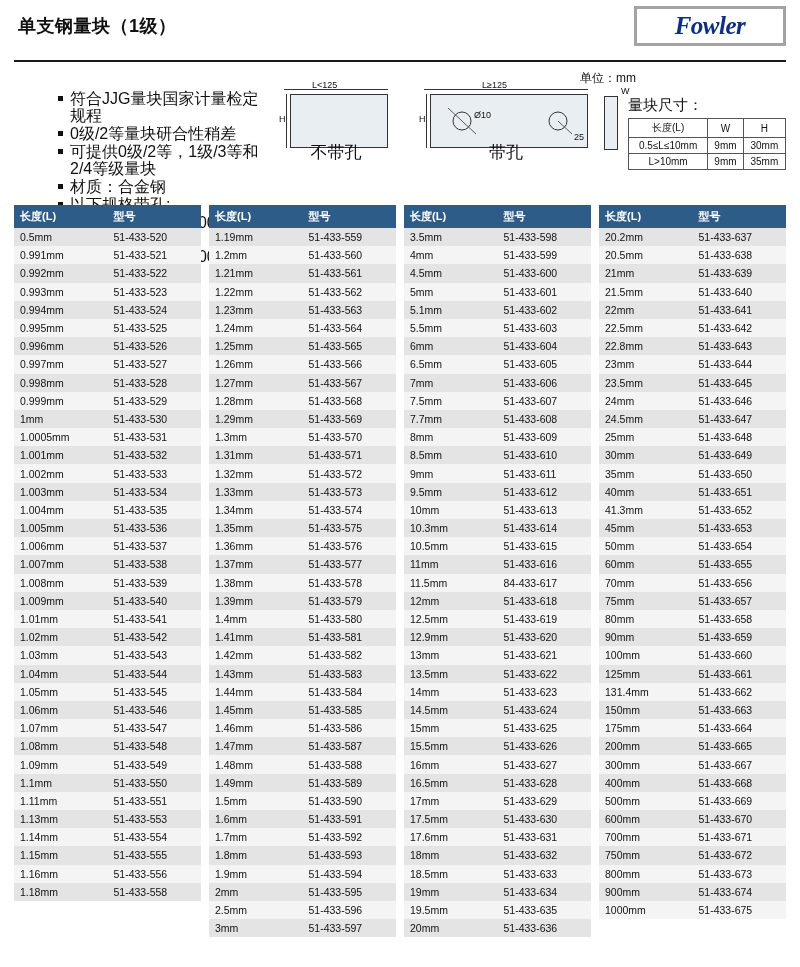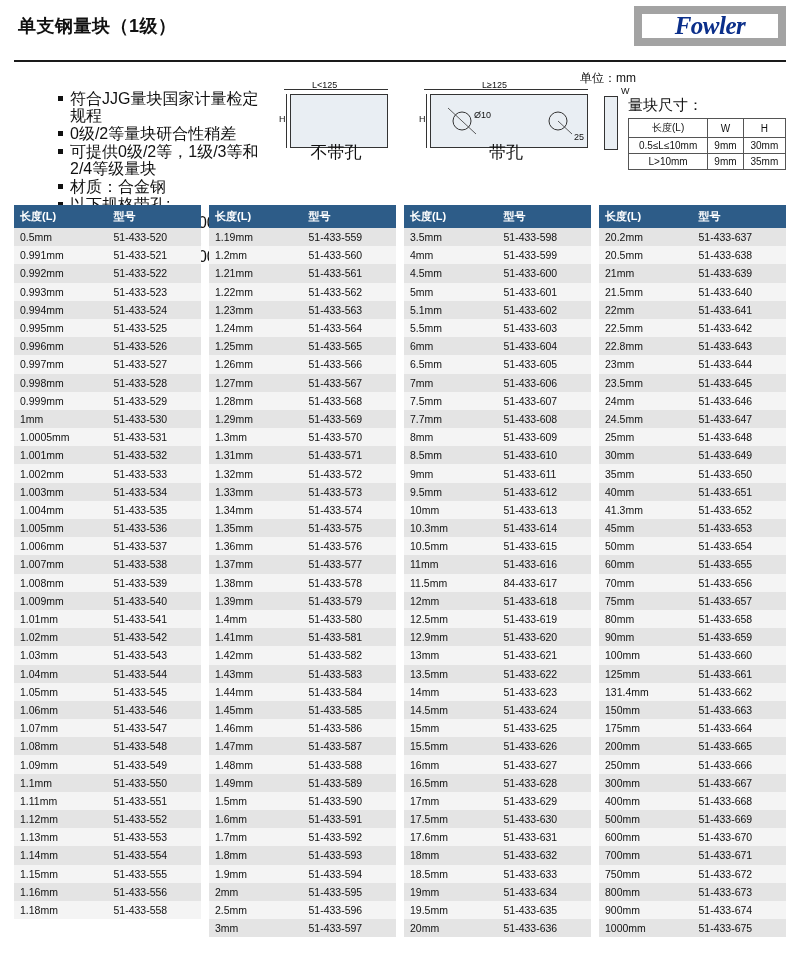--- a/index.html
+++ b/index.html
@@ -26,21 +26,21 @@
     left: 4px; top: 14px;
     font-size: 18px;
     font-weight: bold;
     letter-spacing: 0.5px;
   }
   .logo-box {
     position: absolute;
     right: 0; top: 6px;
     width: 152px; height: 40px;
     background: #ffffff;
-    border: 8px solid #a3a3a3;
+    border: 3px solid #a3a3a3;
     display: flex; align-items: center; justify-content: center;
   }
   .logo-text {
     color: #0b2f8a;
     font-family: "Liberation Serif", serif;
     font-style: italic;
     font-weight: bold;
     font-size: 25px;
     letter-spacing: -0.5px;
   }
@@ -372,24 +372,20 @@
             </tr>
             <tr>
               <td class="c1">1.1mm</td>
               <td class="c2">51-433-550</td>
             </tr>
             <tr>
               <td class="c1">1.11mm</td>
               <td class="c2">51-433-551</td>
             </tr>
             <tr>
-              <td class="c1">1.12mm</td>
-              <td class="c2">51-433-552</td>
-            </tr>
-            <tr>
               <td class="c1">1.13mm</td>
               <td class="c2">51-433-553</td>
             </tr>
             <tr>
               <td class="c1">1.14mm</td>
               <td class="c2">51-433-554</td>
             </tr>
             <tr>
               <td class="c1">1.15mm</td>
               <td class="c2">51-433-555</td>
@@ -860,24 +856,20 @@
             </tr>
             <tr>
               <td class="c1">175mm</td>
               <td class="c2">51-433-664</td>
             </tr>
             <tr>
               <td class="c1">200mm</td>
               <td class="c2">51-433-665</td>
             </tr>
             <tr>
-              <td class="c1">250mm</td>
-              <td class="c2">51-433-666</td>
-            </tr>
-            <tr>
               <td class="c1">300mm</td>
               <td class="c2">51-433-667</td>
             </tr>
             <tr>
               <td class="c1">400mm</td>
               <td class="c2">51-433-668</td>
             </tr>
             <tr>
               <td class="c1">500mm</td>
               <td class="c2">51-433-669</td>

